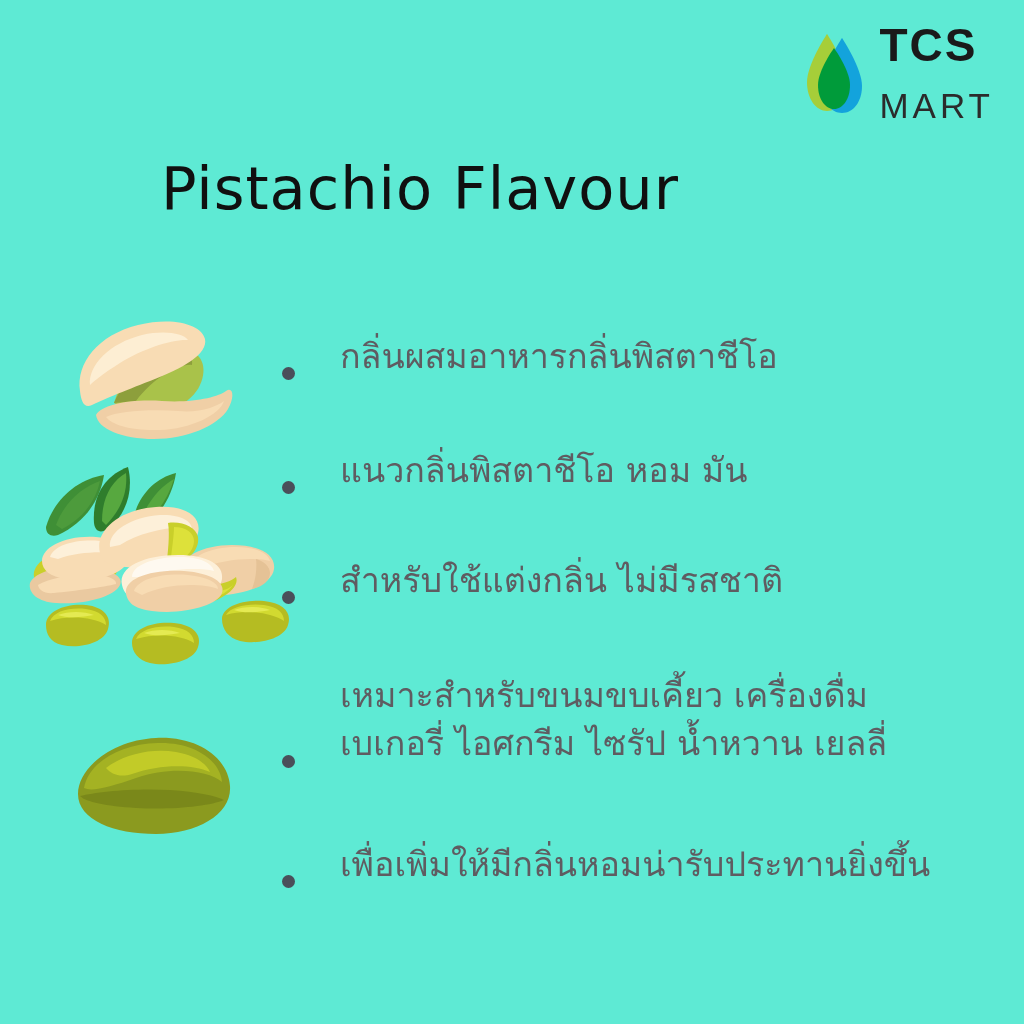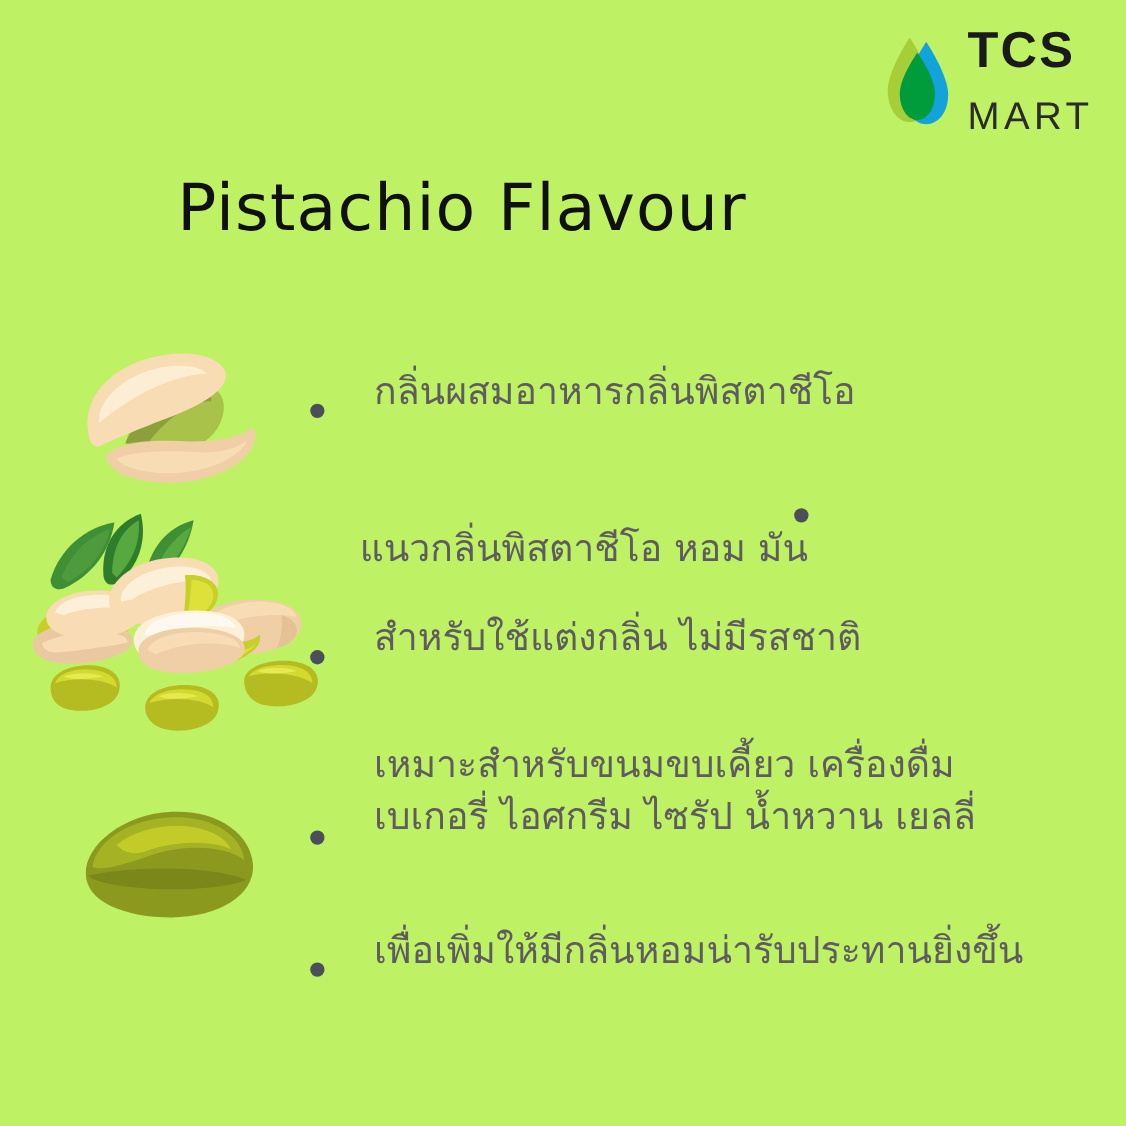--- a/index.html
+++ b/index.html
@@ -8,21 +8,21 @@
     padding: 0;
     background: #ffffff;
   }
   body {
     font-family: "Liberation Sans", "DejaVu Sans", sans-serif;
   }
   #poster {
     position: relative;
     width: 1024px;
     height: 1024px;
-    background: #bef264;
+    background: #5eead4;
     overflow: hidden;
     text-decoration: underline;
   }
 
   
   .brand {
     position: absolute;
     top: 22px;
     right: 30px;
     display: flex;
@@ -125,21 +125,21 @@
   .bullet-text {
     margin-left: 45px;
     color: #5f5c61;
     font-family: "DejaVu Sans", sans-serif;
     font-size: 34px;
     line-height: 1.42;
     white-space: pre-line;
   }
 
   .r0 { top: 14px; }
-  .r1 { top: 128px; flex-direction: column; }
+  .r1 { top: 128px; }
   .r2 { top: 238px; }
   .r3 { top: 353px; }
   .r4 { top: 522px; }
 </style>
 </head>
 <body>
 
 <div id="poster">
 
   <div class="brand">

